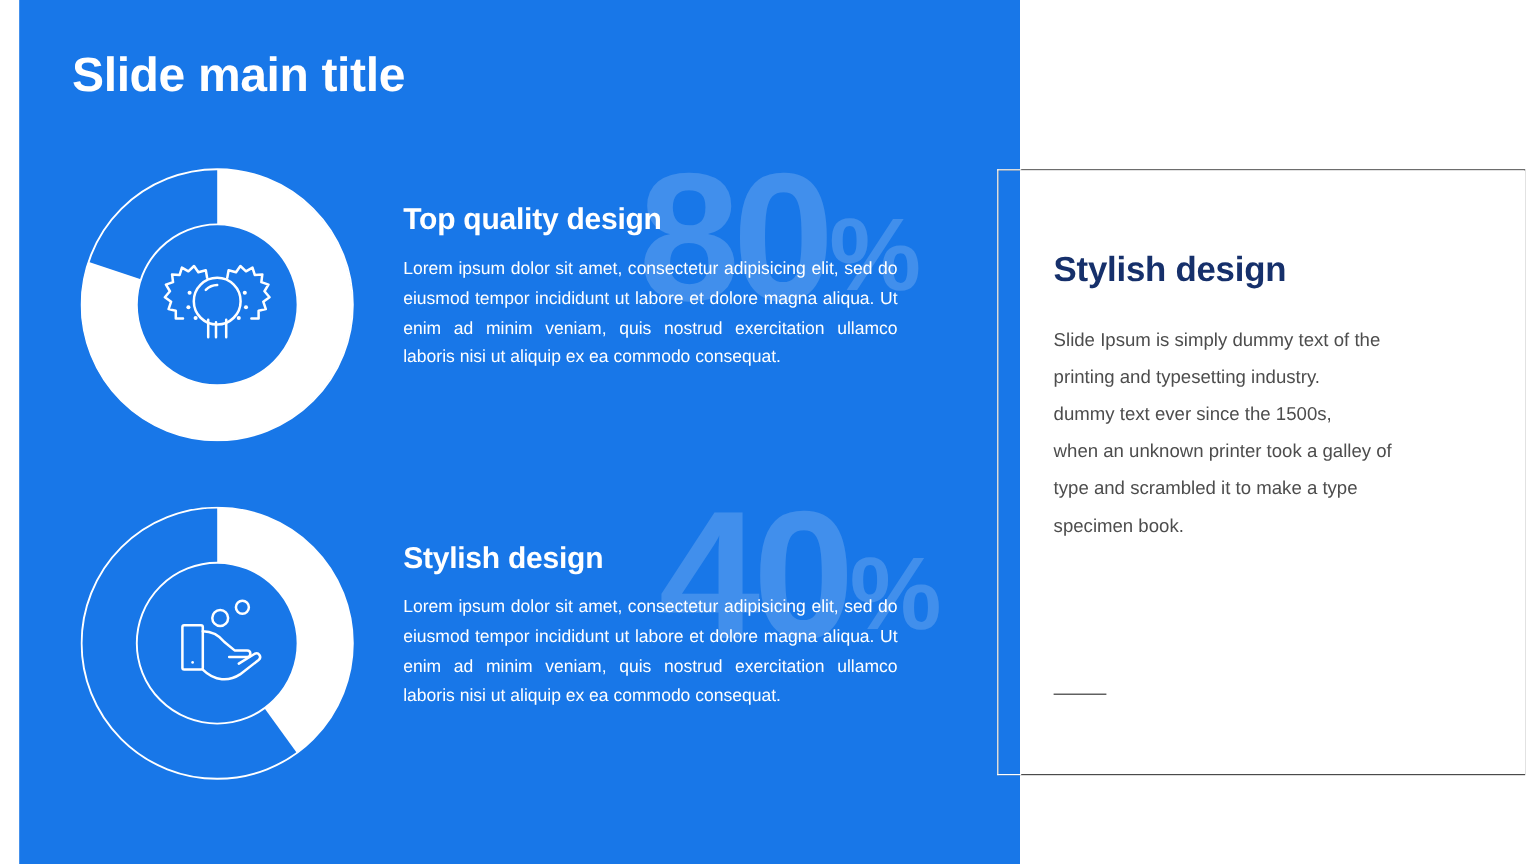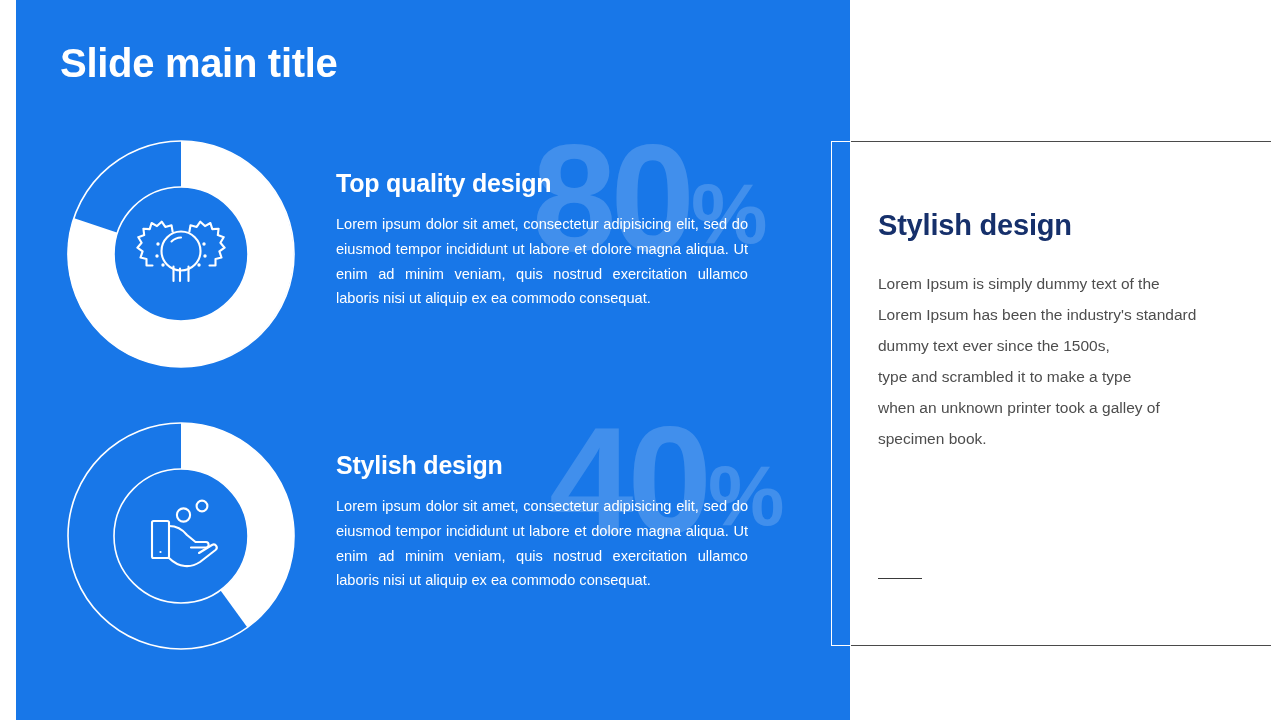--- a/index.html
+++ b/index.html
@@ -265,23 +265,23 @@
       <p class="feature-body">Lorem ipsum dolor sit amet, consectetur adipisicing elit, sed do eiusmod tempor incididunt ut labore et dolore magna aliqua. Ut enim ad minim veniam, quis nostrud exercitation ullamco laboris nisi ut aliquip ex ea commodo consequat.</p>
     </div>
   </div>
 
   <div class="right-card"></div>
   <div class="right-card-inner"></div>
   <div class="right-card-blue-edge"></div>
 
   <div class="card-content">
     <h2 class="card-heading">Stylish design</h2>
-    <p class="card-body">Lorem Ipsum is simply dummy text of the</p>
-    <p class="card-body">Lorem Ipsum has been the industry's standard</p>
+    <p class="card-body">Slide Ipsum is simply dummy text of the</p>
+    <p class="card-body">printing and typesetting industry.</p>
     <p class="card-body">dummy text ever since the 1500s,</p>
+    <p class="card-body">when an unknown printer took a galley of</p>
     <p class="card-body">type and scrambled it to make a type</p>
-    <p class="card-body">when an unknown printer took a galley of</p>
     <p class="card-body">specimen book.</p>
   </div>
 
   <div class="card-rule"></div>
 
 </div>
 
 </body></html>

